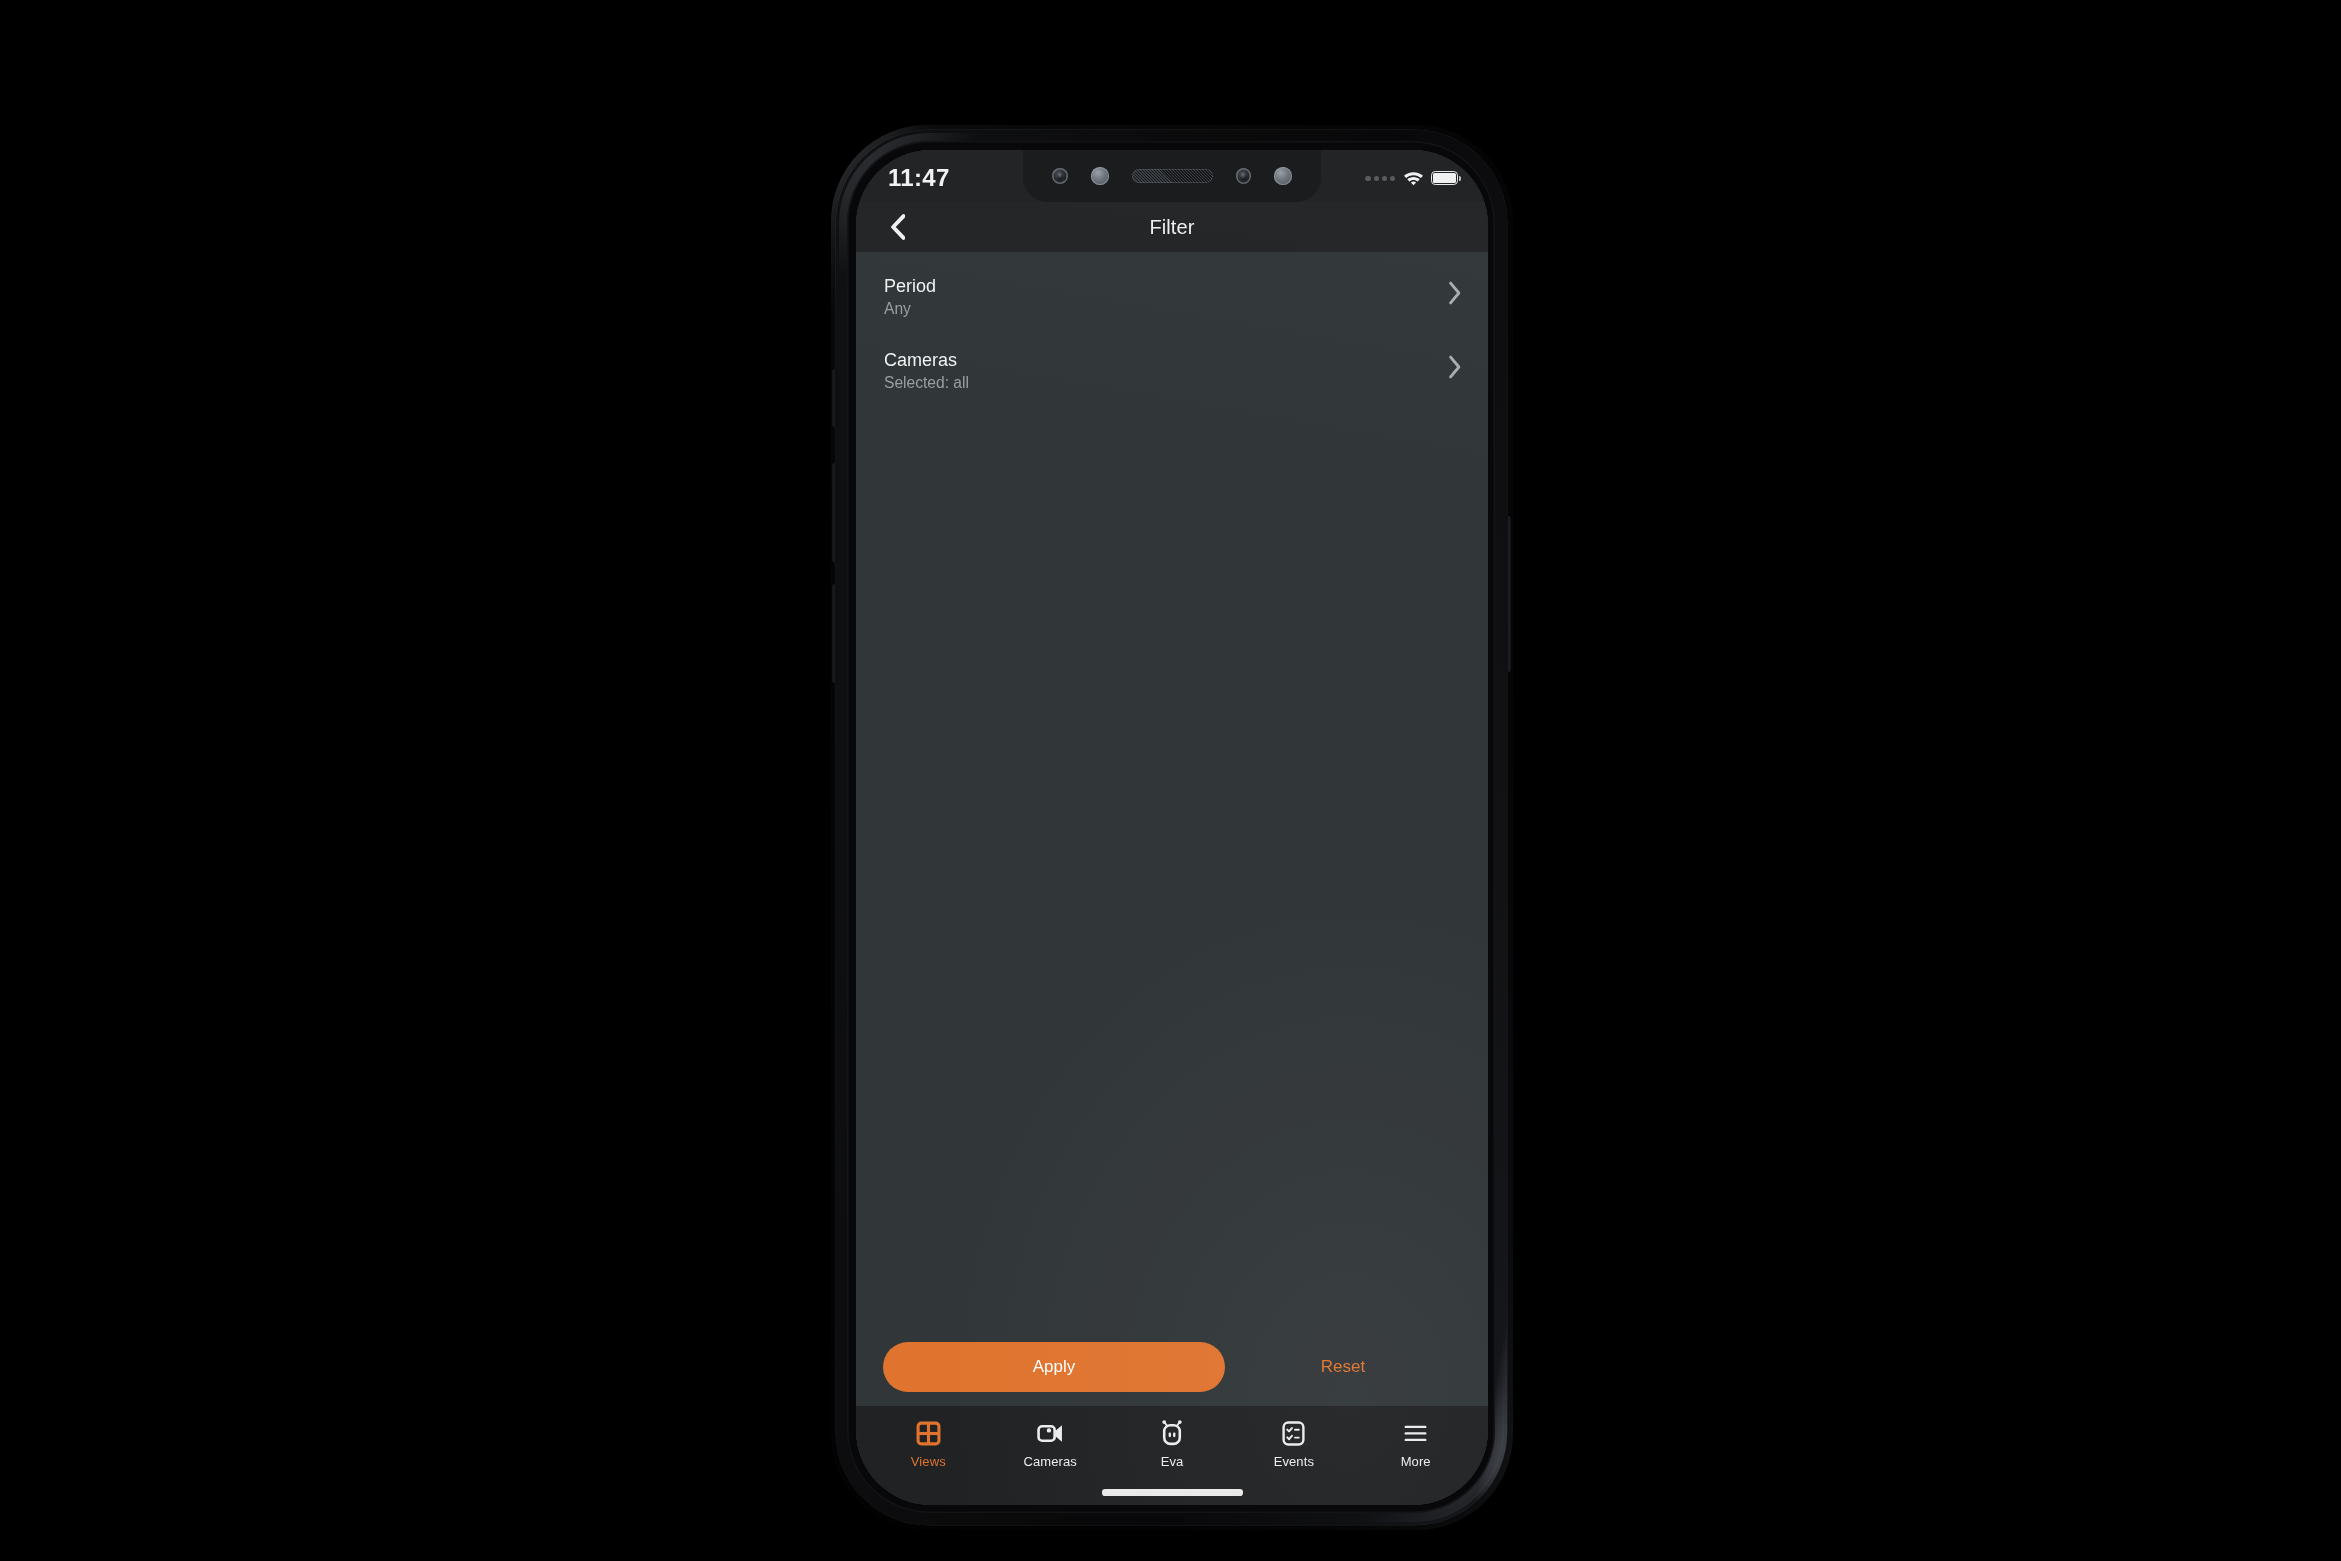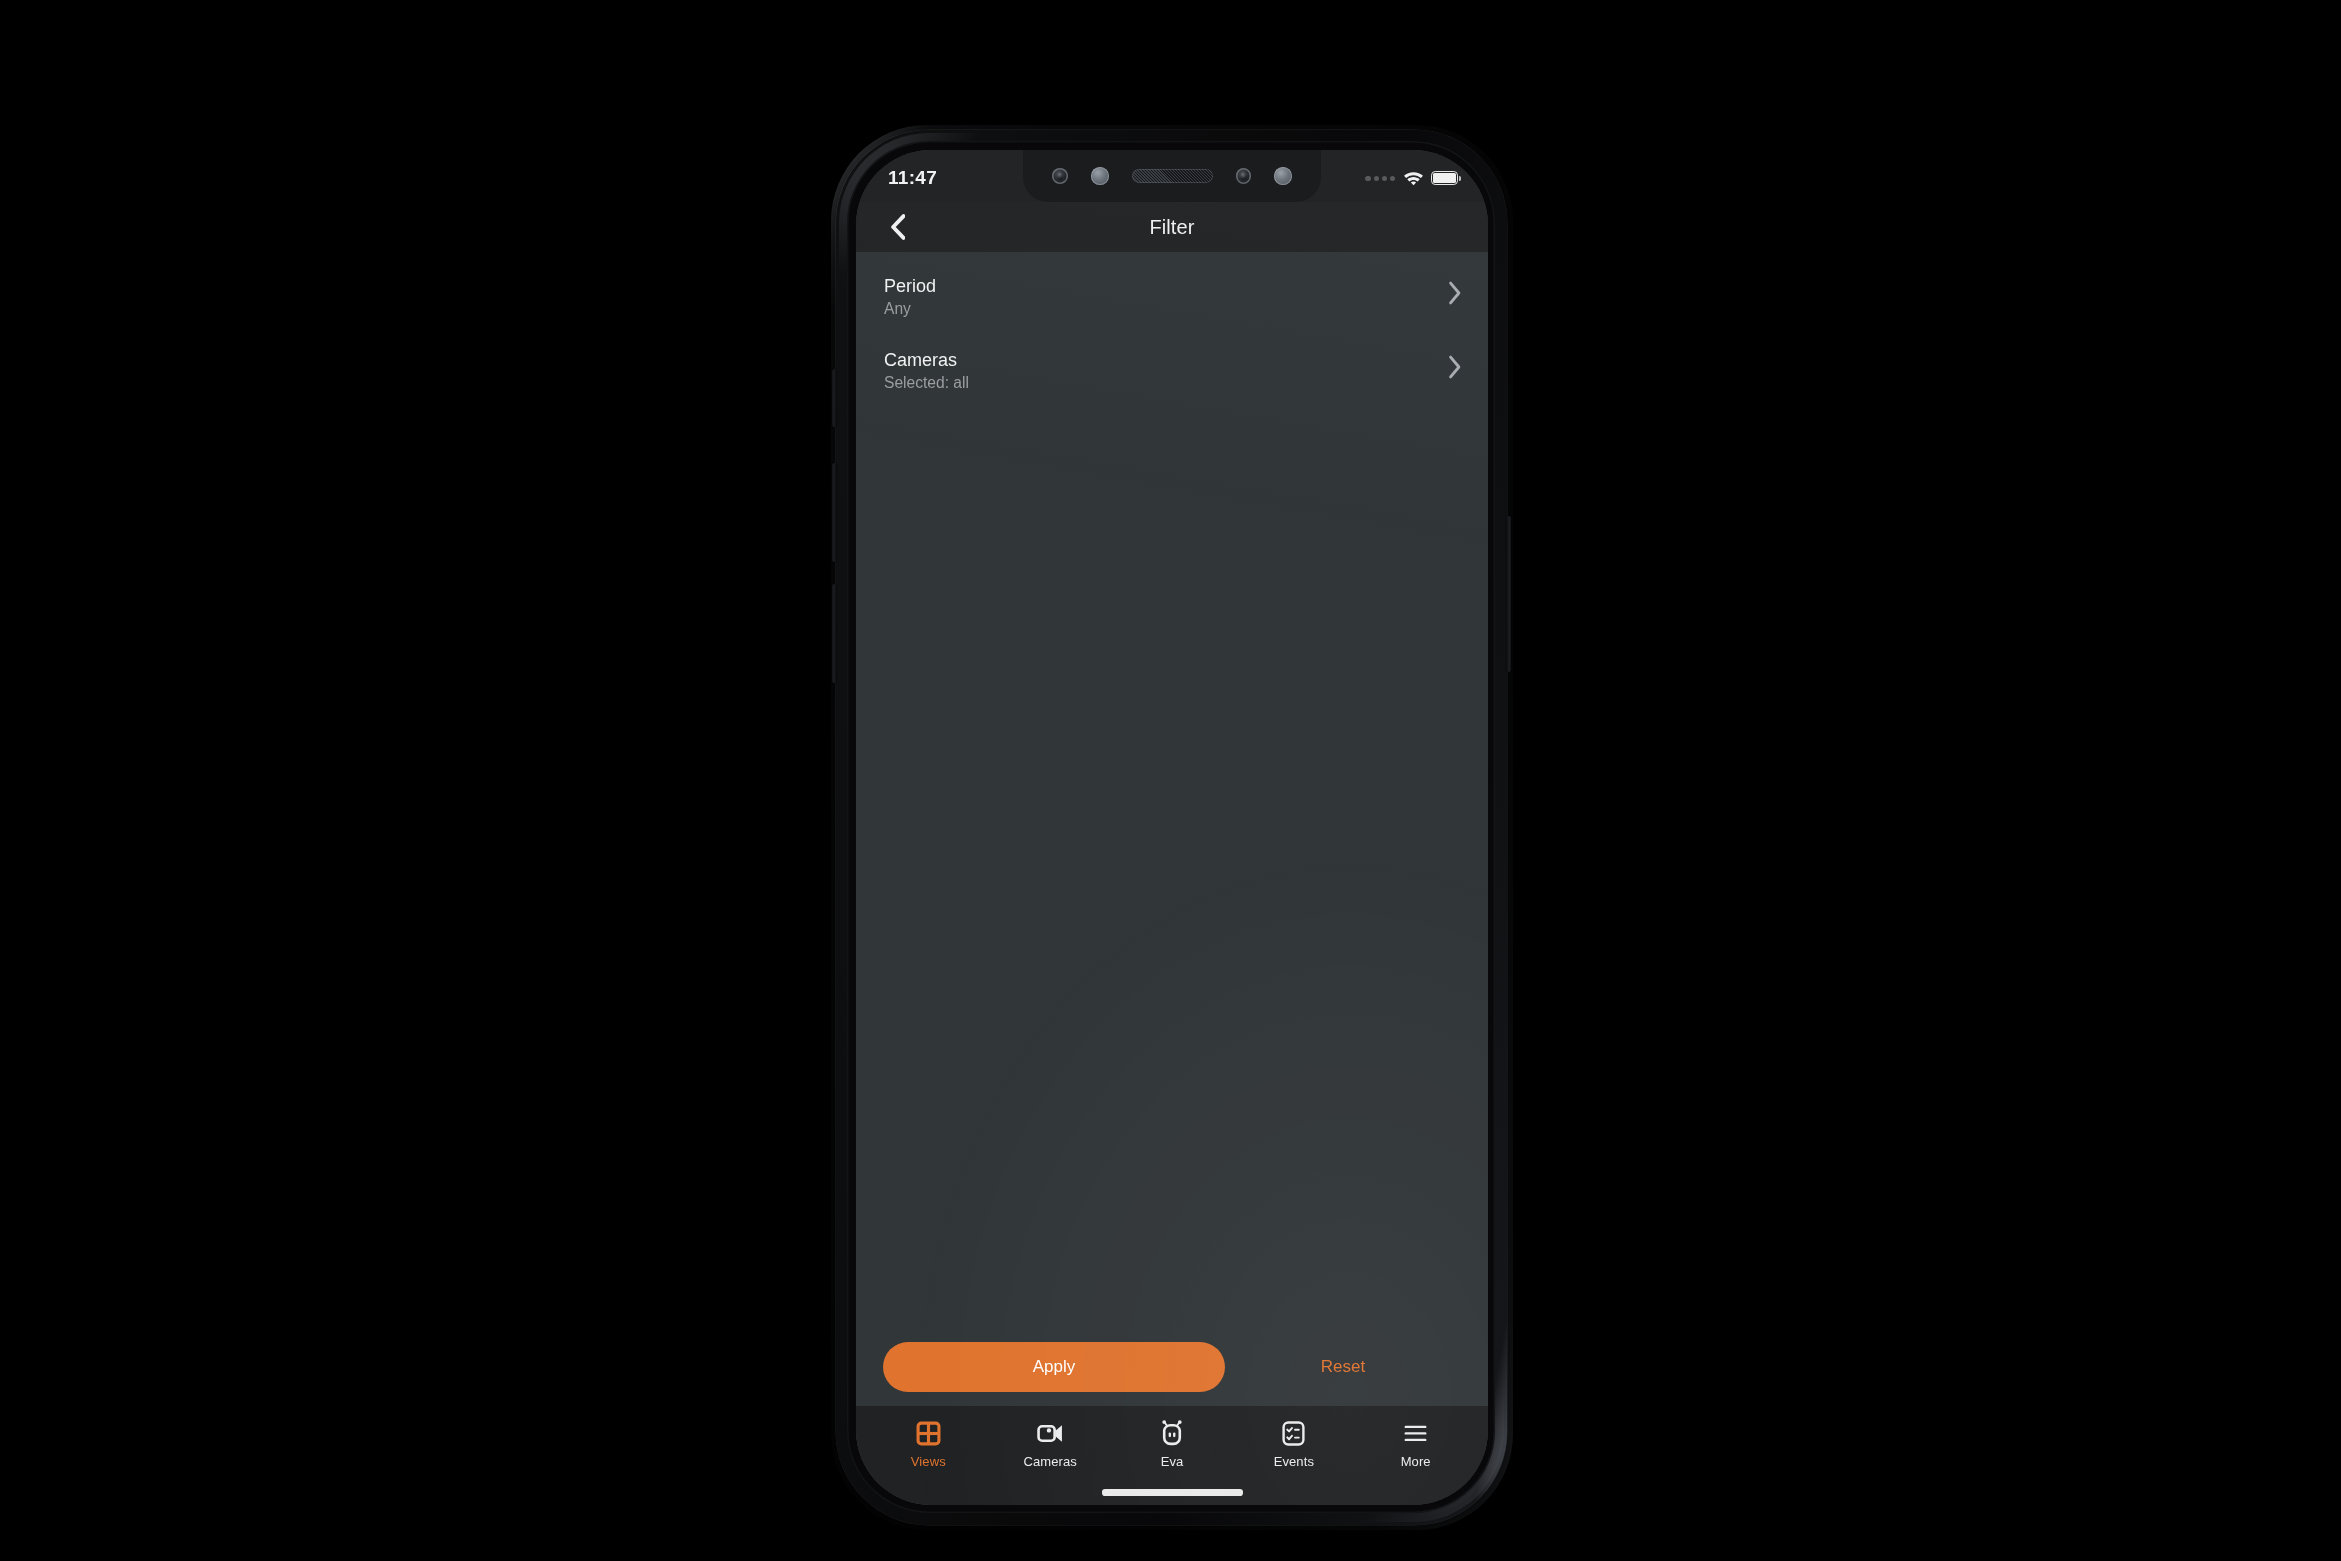--- a/index.html
+++ b/index.html
@@ -191,21 +191,21 @@
     background: #222426;
     display: flex;
     align-items: center;
     justify-content: space-between;
     padding: 0 30px 0 32px;
     box-sizing: border-box;
     z-index: 30;
   }
   .status-time {
     color: #f2f2f2;
-    font-size: 19px;
+    font-size: 24px;
     font-weight: 600;
     letter-spacing: 0.3px;
     padding-top: 3.1px;
   }
   .status-right {
     display: flex;
     align-items: center;
     gap: 7.3px;
     padding-top: 4.2px;
   }

